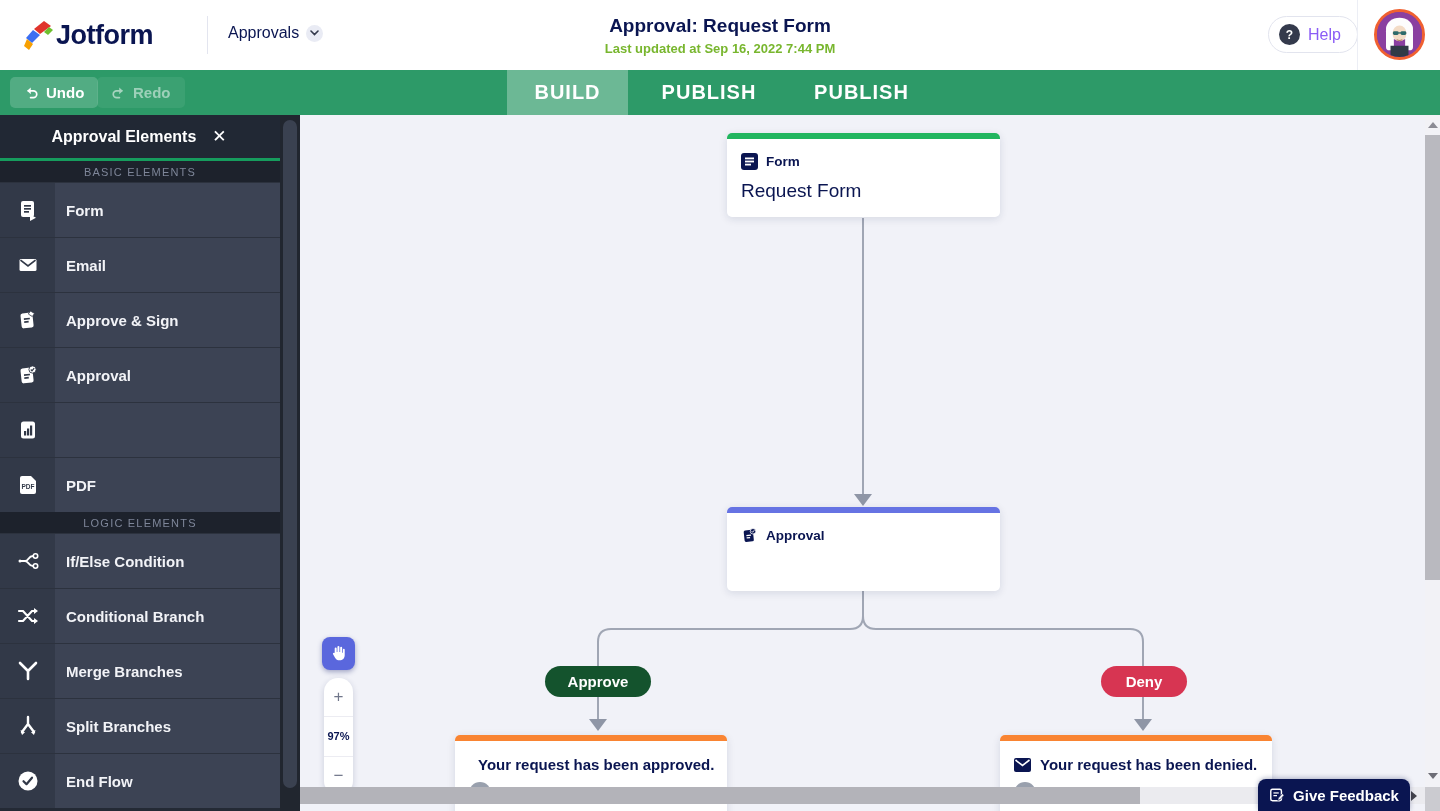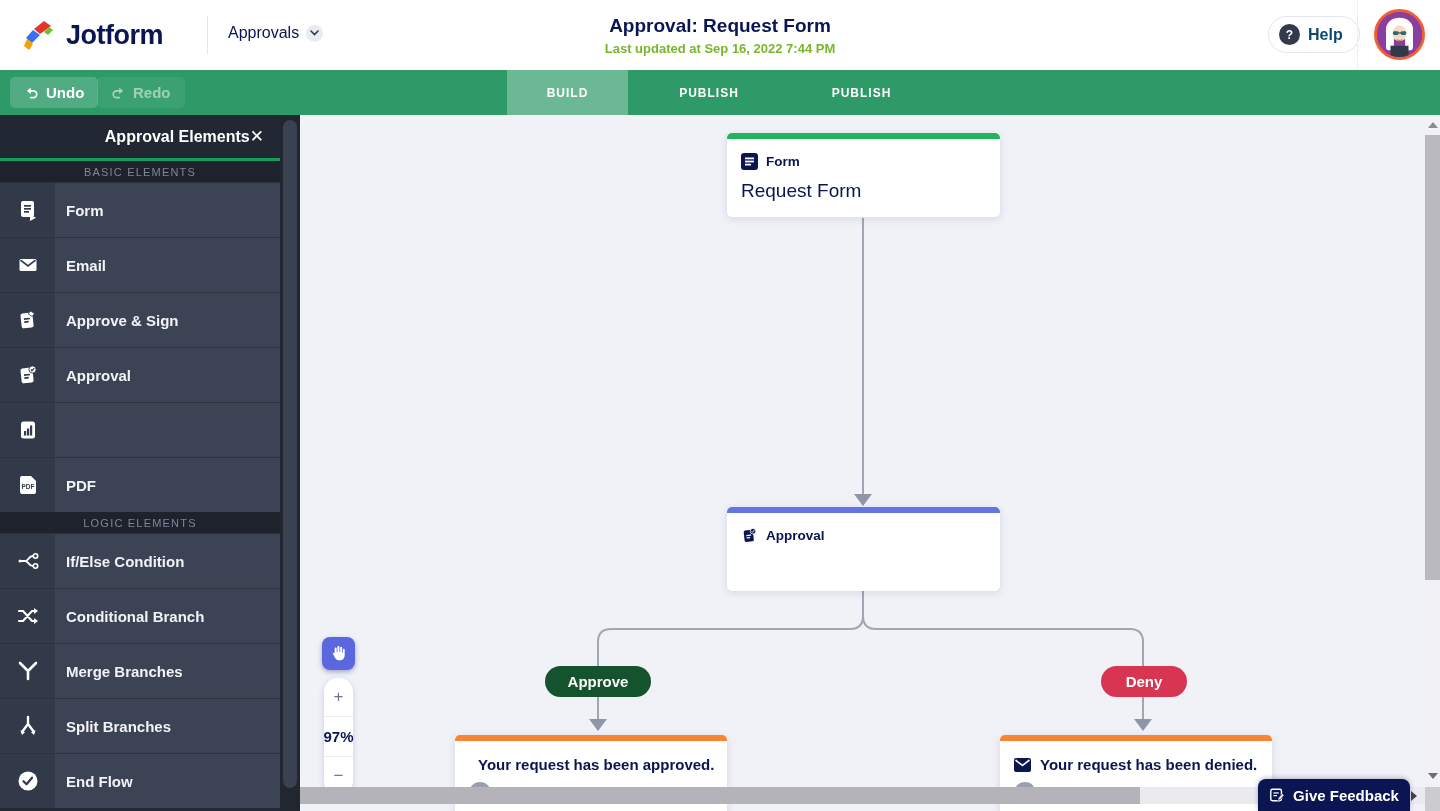--- a/index.html
+++ b/index.html
@@ -1,49 +1,49 @@
 <!DOCTYPE html>
 <html><head>
 <meta charset="utf-8">
 <style>
   * { margin:0; padding:0; box-sizing:border-box; }
   html,body { width:1440px; height:811px; overflow:hidden; }
   body { font-family:"Liberation Sans", sans-serif; position:relative; background:#fff; color:#0a1551; }
 
   
   .hdr { position:absolute; left:0; top:0; width:1440px; height:70px; background:#fff; z-index:10; }
-  .logo-wrap { position:absolute; left:20px; top:17px; display:flex; align-items:center; gap:10px; }
+  .logo-wrap { position:absolute; left:20px; top:17px; display:flex; align-items:center; }
   .logo-text { font-size:27px; font-weight:800; letter-spacing:-0.5px; color:#0a1551; }
   .hdr-vdiv { position:absolute; left:207px; top:16px; width:1px; height:38px; background:#e3e5ef; }
   .nav-dd { position:absolute; left:228px; top:24px; display:flex; align-items:center; gap:7px; cursor:pointer; }
   .nav-dd-label { font-size:16px; font-weight:500; color:#0a1551; }
   .chev-circle { width:17px; height:17px; border-radius:50%; background:#e9ebf4; display:flex; align-items:center; justify-content:center; }
   .hdr-center { position:absolute; left:0; top:0; width:1440px; text-align:center; pointer-events:none; }
   .hdr-title { margin-top:15px; font-size:19px; font-weight:700; color:#0a1551; }
   .hdr-sub { margin-top:4px; font-size:13px; font-weight:700; color:#78b62e;text-align:center; }
   .help-pill { position:absolute; left:1268px; top:16px; height:37px; padding:0 16px 0 10px; border:1px solid #e2e4ee; border-radius:19px; display:flex; align-items:center; gap:8px; background:#fff; cursor:pointer; }
   .q-circle { width:21px; height:21px; border-radius:50%; background:#343a4c; color:#fff; font-size:12px; font-weight:700; display:flex; align-items:center; justify-content:center; }
-  .help-label { font-size:16px; font-weight:700; color:#0c4a6e; }
+  .help-label { font-size:16px; font-weight:400; color:#8b5cf6; }
   .hdr-vdiv2 { position:absolute; left:1357px; top:0; width:1px; height:70px; background:#eceef5; }
   .avatar { position:absolute; left:1374px; top:9px; width:51px; height:51px; border-radius:50%; border:3px solid #f06030; overflow:hidden; background:#8a3fa0; cursor:pointer; }
 
   
   .toolbar { position:absolute; left:0; top:70px; width:1440px; height:45px; background:#2d9a68; z-index:9; }
   .tool-btn { position:absolute; top:7px; height:31px; border:none; border-radius:5px; display:flex; align-items:center; gap:7px; padding:0 14px; font-family:inherit; font-size:15px; font-weight:700; cursor:pointer; }
   .undo-btn { left:10px; background:rgba(255,255,255,.18); color:#fff; }
   .redo-btn { left:97px; background:rgba(255,255,255,.07); color:rgba(255,255,255,.5); }
   .tabs { position:absolute; left:507px; top:0; height:45px; display:flex; }
-  .tab { height:45px; display:flex; align-items:center; justify-content:center; color:#fff; font-size:12px; font-weight:700; letter-spacing:1px; cursor:pointer; }
+  .tab { height:45px; display:flex; align-items:center; justify-content:center; color:#fff; font-size:20px; font-weight:700; letter-spacing:1px; cursor:pointer; }
   .tab-build { width:121px; } .tab-settings { width:162px; } .tab-publish { width:143px; }
   .tab.active { background:rgba(255,255,255,.3); }
 
   
   .sidebar { position:absolute; left:0; top:115px; width:300px; height:696px; background:#242a35; z-index:8; }
   .sb-inner { position:absolute; left:0; top:0; width:280px; height:696px; overflow:hidden; }
-  .sb-header { height:43px; background:#212834; display:flex; align-items:center; justify-content:flex-end; padding:0 16px 0 14px; }
+  .sb-header { height:43px; background:#212834; display:flex; align-items:center; justify-content:center; padding:0 16px 0 14px;gap:16px; }
   .sb-title { color:#fff; font-size:16px; font-weight:700; }
   .sb-close { color:#fff; font-size:17px; cursor:pointer; line-height:1; }
   .sb-greenbar { height:3px; background:#169c5d; }
   .sb-band { height:21px; background:#1d222c; color:#7e8699; font-size:11px; letter-spacing:1.2px; display:flex; align-items:center; justify-content:center; font-weight:500; }
   .sb-item { height:55px; background:#3c4354; display:flex; align-items:stretch; border-top:1px solid #2c323e; cursor:pointer; }
   .sb-item:first-of-type { border-top:none; }
   .sb-icon-cell { width:55px; background:#323948; display:flex; align-items:center; justify-content:center; flex:0 0 55px; }
   .sb-label { display:flex; align-items:center; padding-left:11px; color:#f2f3f7; font-size:15px; font-weight:600; }
   .sb-scrolltrack { position:absolute; left:280px; top:0; width:20px; height:696px; background:#21262f; }
   .sb-scrollthumb { position:absolute; left:3px; top:5px; width:14px; height:668px; border-radius:7px; background:#3a4150; }
@@ -67,21 +67,21 @@
   .email-row2-label { font-size:15px; font-weight:600; color:#0a1551; }
   .branch-pill { position:absolute; height:31px; border-radius:16px; color:#fff; font-size:15px; font-weight:700; display:flex; align-items:center; justify-content:center; cursor:pointer; }
   .pill-approve { left:245px; top:551px; width:106px; background:#14532d; }
   .pill-deny { left:801px; top:551px; width:86px; background:#d73552; }
 
   .hand-btn { position:absolute; left:22px; top:522px; width:33px; height:33px; border-radius:8px; background:#5a67dd; box-shadow:0 2px 5px rgba(40,50,120,.4); display:flex; align-items:center; justify-content:center; cursor:pointer; }
   .zoom-pill { position:absolute; left:24px; top:563px; width:29px; height:117px; background:#fff; border-radius:14px; box-shadow:0 2px 6px rgba(30,40,90,.18); display:flex; flex-direction:column; }
   .zoom-cell { flex:1; display:flex; align-items:center; justify-content:center; }
   .zoom-cell + .zoom-cell { border-top:1px solid #ececf2; }
   .zoom-sign { font-size:17px; color:#70768a; cursor:pointer; }
-  .zoom-level { font-size:15px; font-weight:700; color:#0a1551;text-align:right; }
+  .zoom-level { font-size:11px; font-weight:700; color:#0a1551;text-align:right; }
 
   
   .vscroll { position:absolute; left:1425px; top:115px; width:15px; height:672px; background:#f2f2f6; z-index:12; }
   .vthumb { position:absolute; left:0; top:20px; width:15px; height:445px; background:#b9b9bf; }
   .arr-up { position:absolute; left:3px; top:7px; width:0; height:0; border-left:5px solid transparent; border-right:5px solid transparent; border-bottom:6px solid #8b8b94; }
   .arr-down { position:absolute; left:3px; top:658px; width:0; height:0; border-left:5px solid transparent; border-right:5px solid transparent; border-top:6px solid #6d6d76; }
   .hscroll { position:absolute; left:300px; top:787px; width:1125px; height:17px; background:#ebebef; z-index:12; }
   .hthumb { position:absolute; left:0; top:0; width:840px; height:17px; background:#b3b3b9; }
   .arr-right { position:absolute; right:8px; top:4px; width:0; height:0; border-top:5px solid transparent; border-bottom:5px solid transparent; border-left:6px solid #44444c; }
   .scroll-corner { position:absolute; left:1425px; top:787px; width:15px; height:24px; background:#cbcbd0; z-index:12; }

